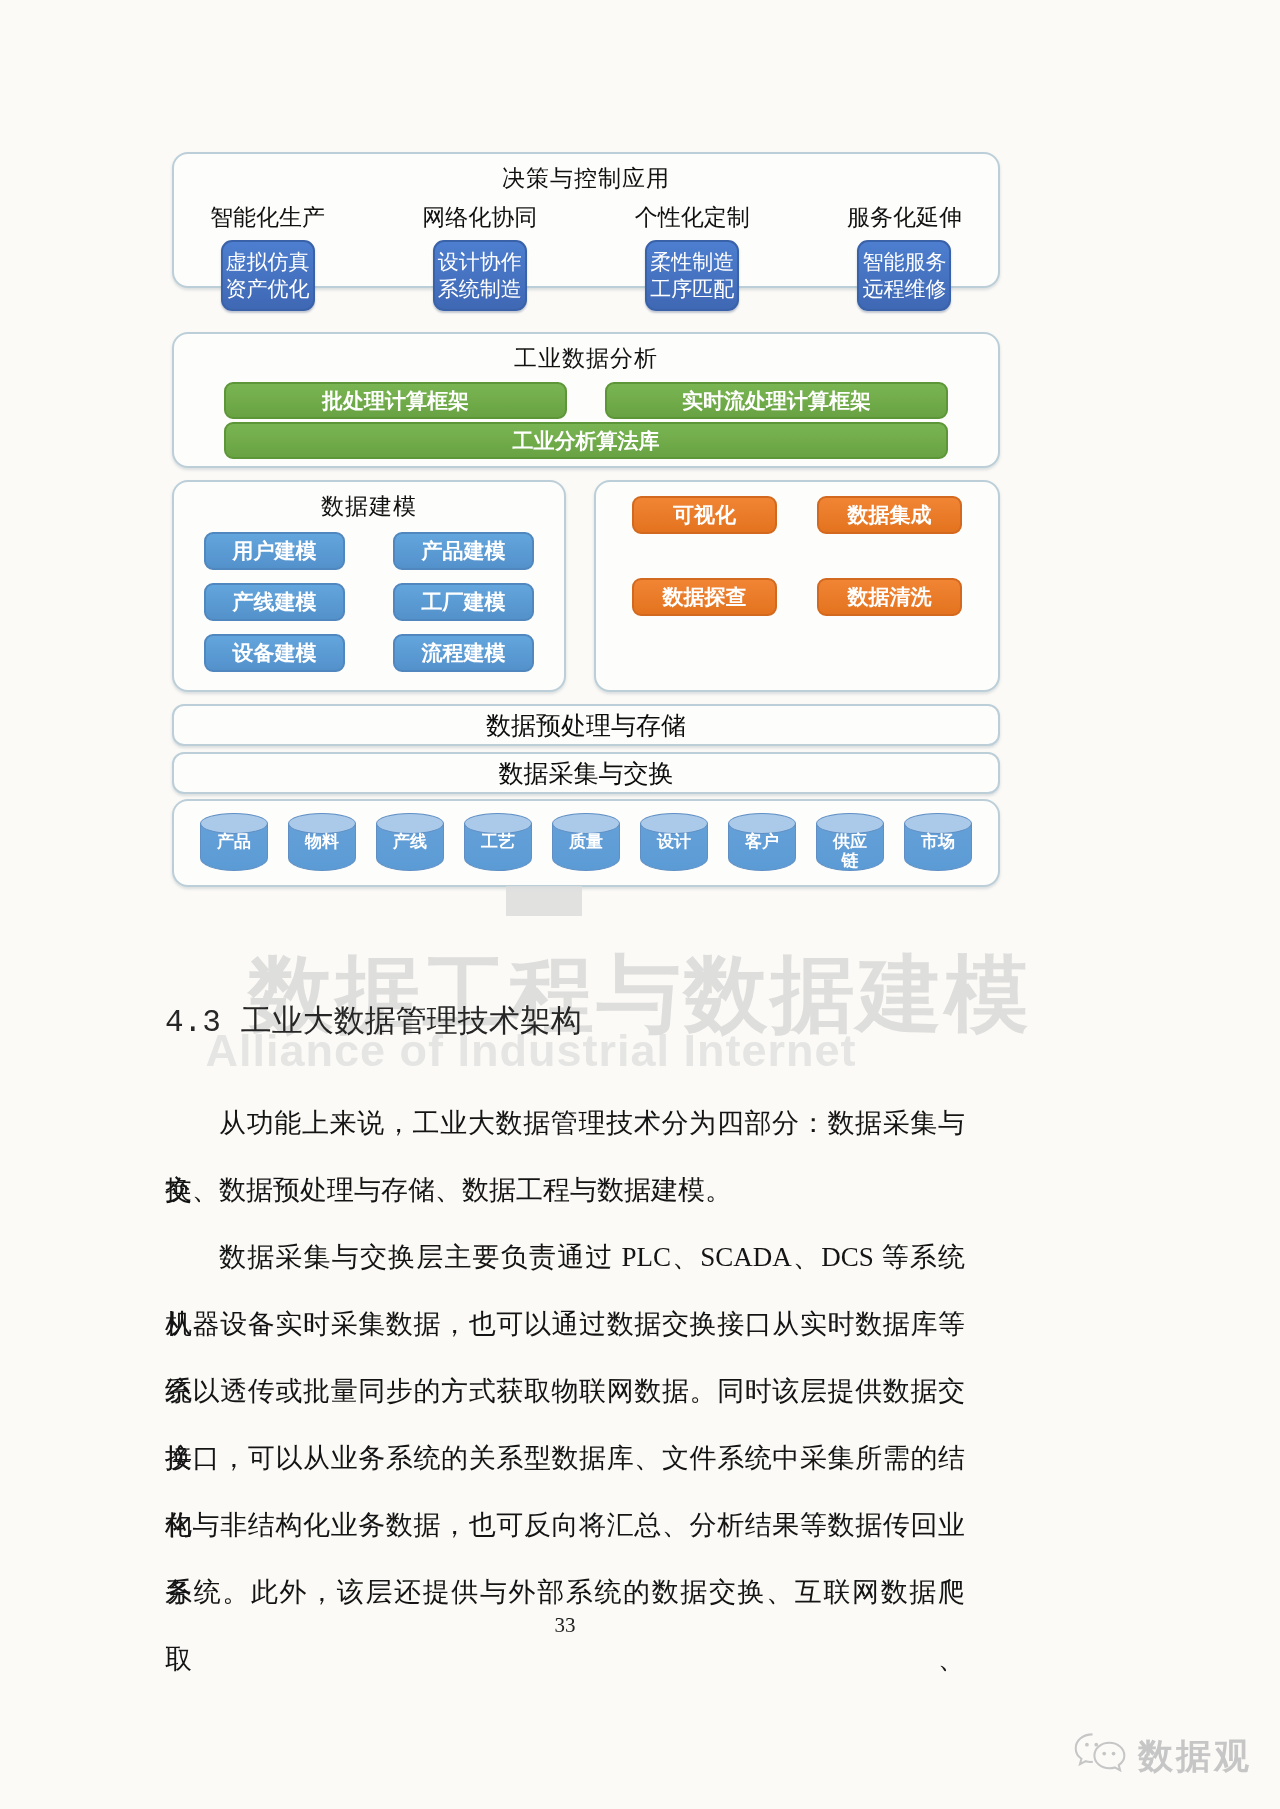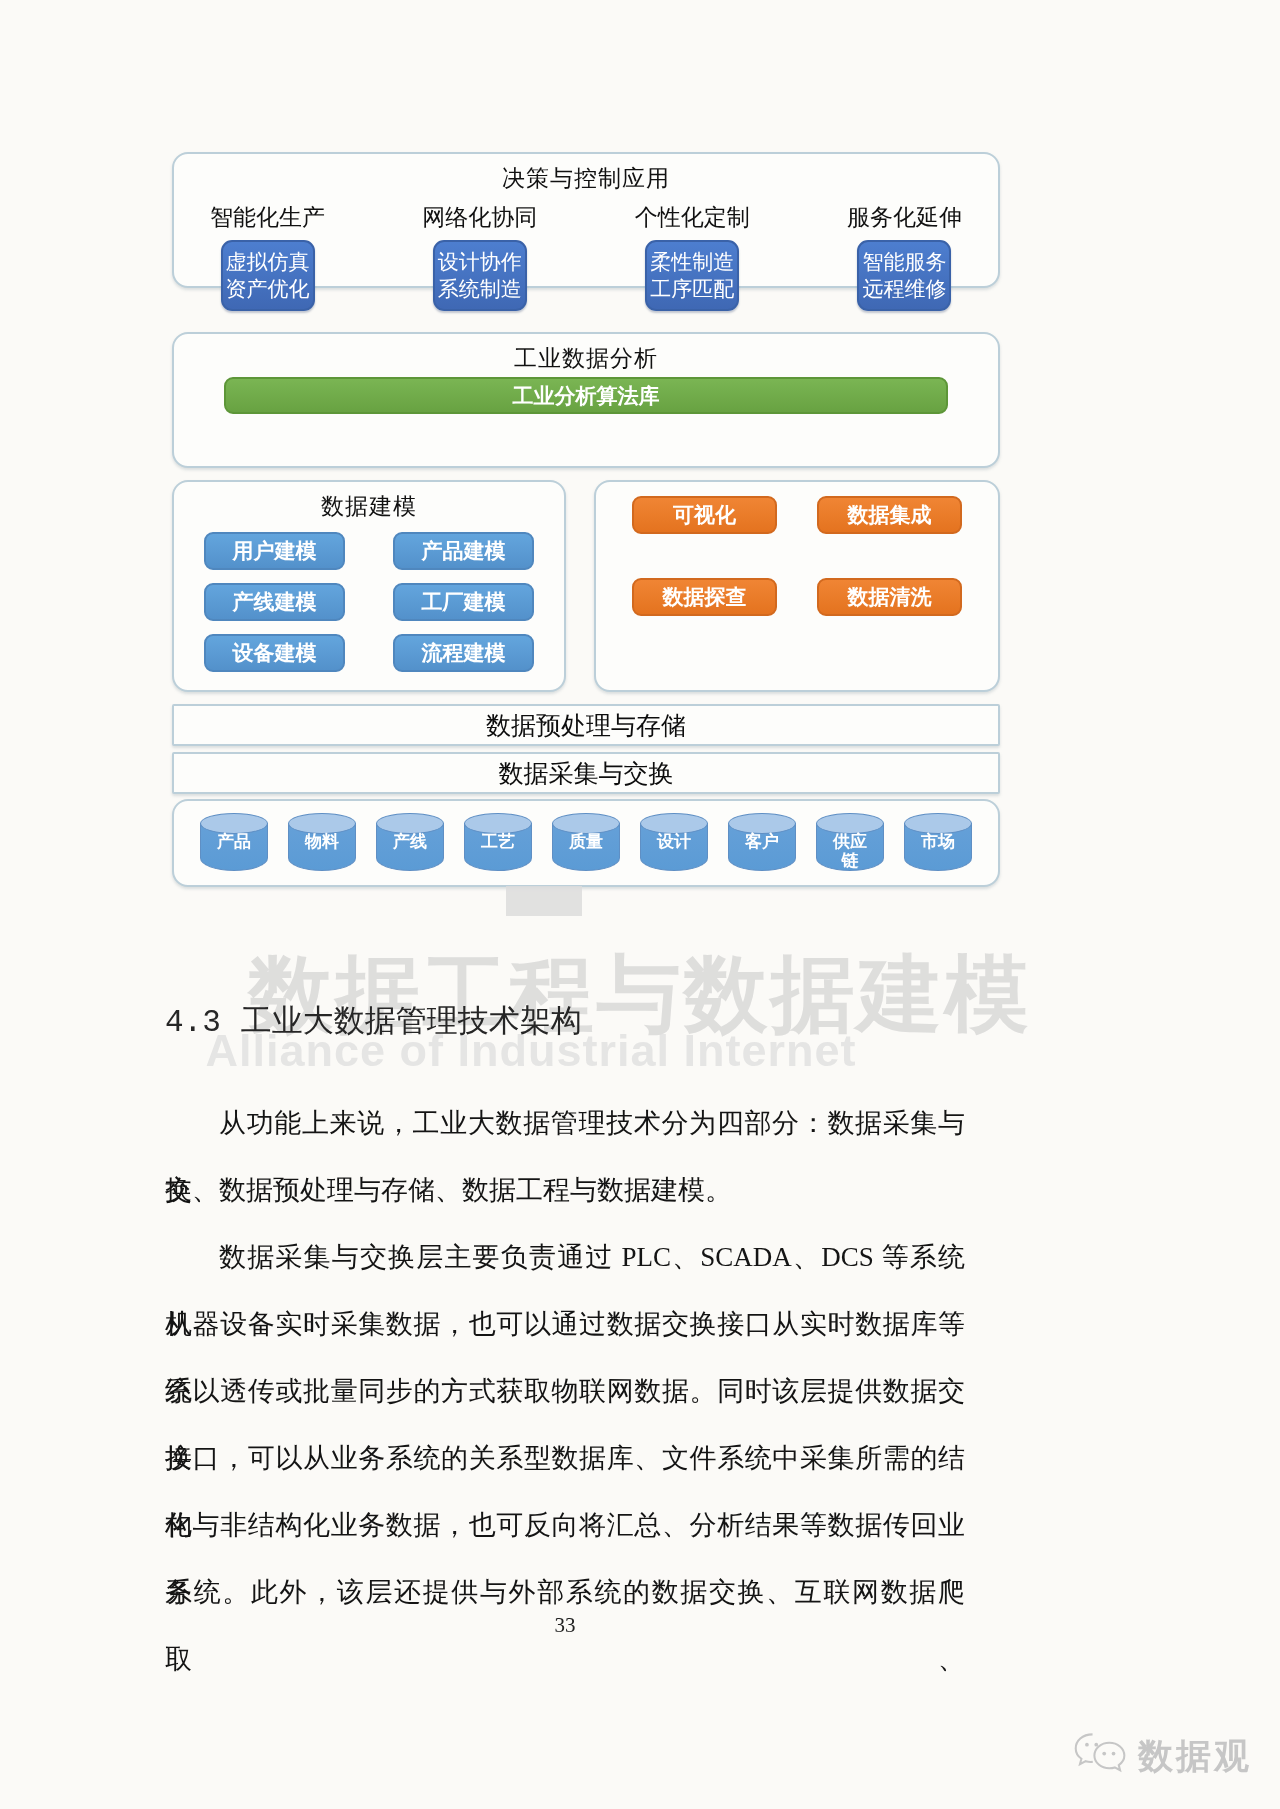--- a/index.html
+++ b/index.html
@@ -49,21 +49,21 @@
   }
   .engineering { top:480px; left:594px; width:406px; height:212px; }
   .eng-grid { display:grid; grid-template-columns:1fr 1fr; column-gap:40px; row-gap:44px; padding:14px 36px 0; }
   .orange-box {
     height:38px; border-radius:9px;
     background:linear-gradient(180deg,#f08534,#e4731f);
     border:2px solid #d2691e; color:#fff; font-size:21px; font-weight:bold;
     display:flex; align-items:center; justify-content:center;
   }
   
-  .band { height:42px; border-radius:2px; display:flex; align-items:center; justify-content:center;
+  .band { height:42px; border-radius:12px; display:flex; align-items:center; justify-content:center;
           font-family:"Liberation Serif","DejaVu Serif",serif; font-size:25px; color:#0d0d0d; }
   .band1 { top:704px; } .band2 { top:752px; }
   
   .sources { top:799px; height:88px; display:flex; align-items:center; justify-content:space-between; padding:0 26px; }
   .cyl { position:relative; width:68px; height:60px; }
   .cyl-body { position:absolute; top:10px; left:0; width:68px; height:48px;
     background:linear-gradient(180deg,#65a0d8,#5b9bd5);
     border:1px solid #5f8fc4; border-top:none;
     border-radius:0 0 34px 34px / 0 0 13px 13px; }
   .cyl-top { position:absolute; top:0; left:0; width:68px; height:21px; border-radius:50%;
@@ -133,20 +133,24 @@
         <div class="app-box">
           <div>智能服务</div>
           <div>远程维修</div>
         </div>
       </div>
     </div>
   </div>
 
   <div class="panel analysis">
     <div class="panel-title">工业数据分析</div>
+    <div class="an-row">
+      <div class="green-box">批处理计算框架</div>
+      <div class="green-box">实时流处理计算框架</div>
+    </div>
     <div class="green-box green-wide">工业分析算法库</div>
   </div>
 
   <div class="panel modeling">
     <div class="panel-title">数据建模</div>
     <div class="mod-grid">
       <div class="blue-box">用户建模</div>
       <div class="blue-box">产品建模</div>
       <div class="blue-box">产线建模</div>
       <div class="blue-box">工厂建模</div>

